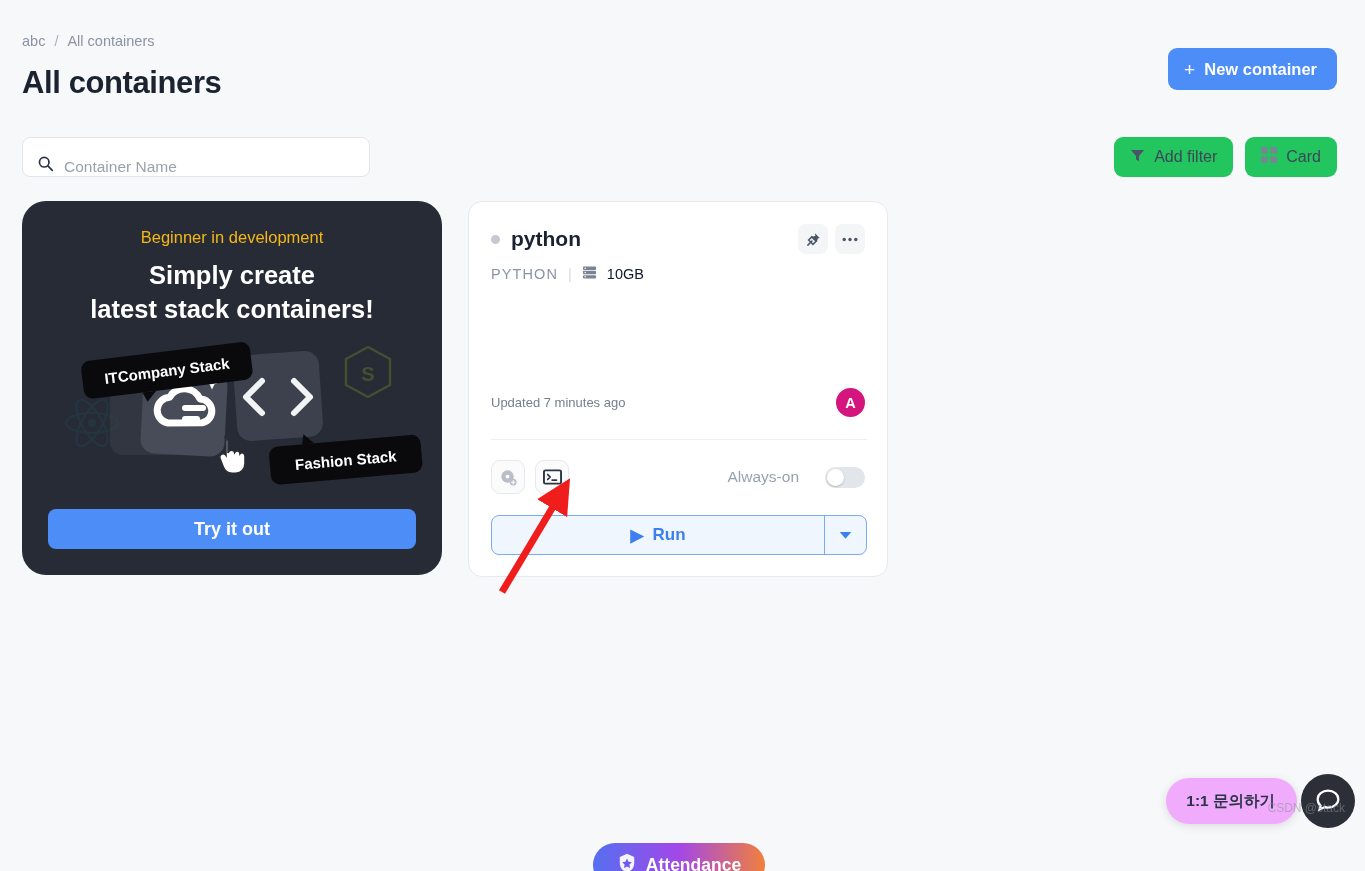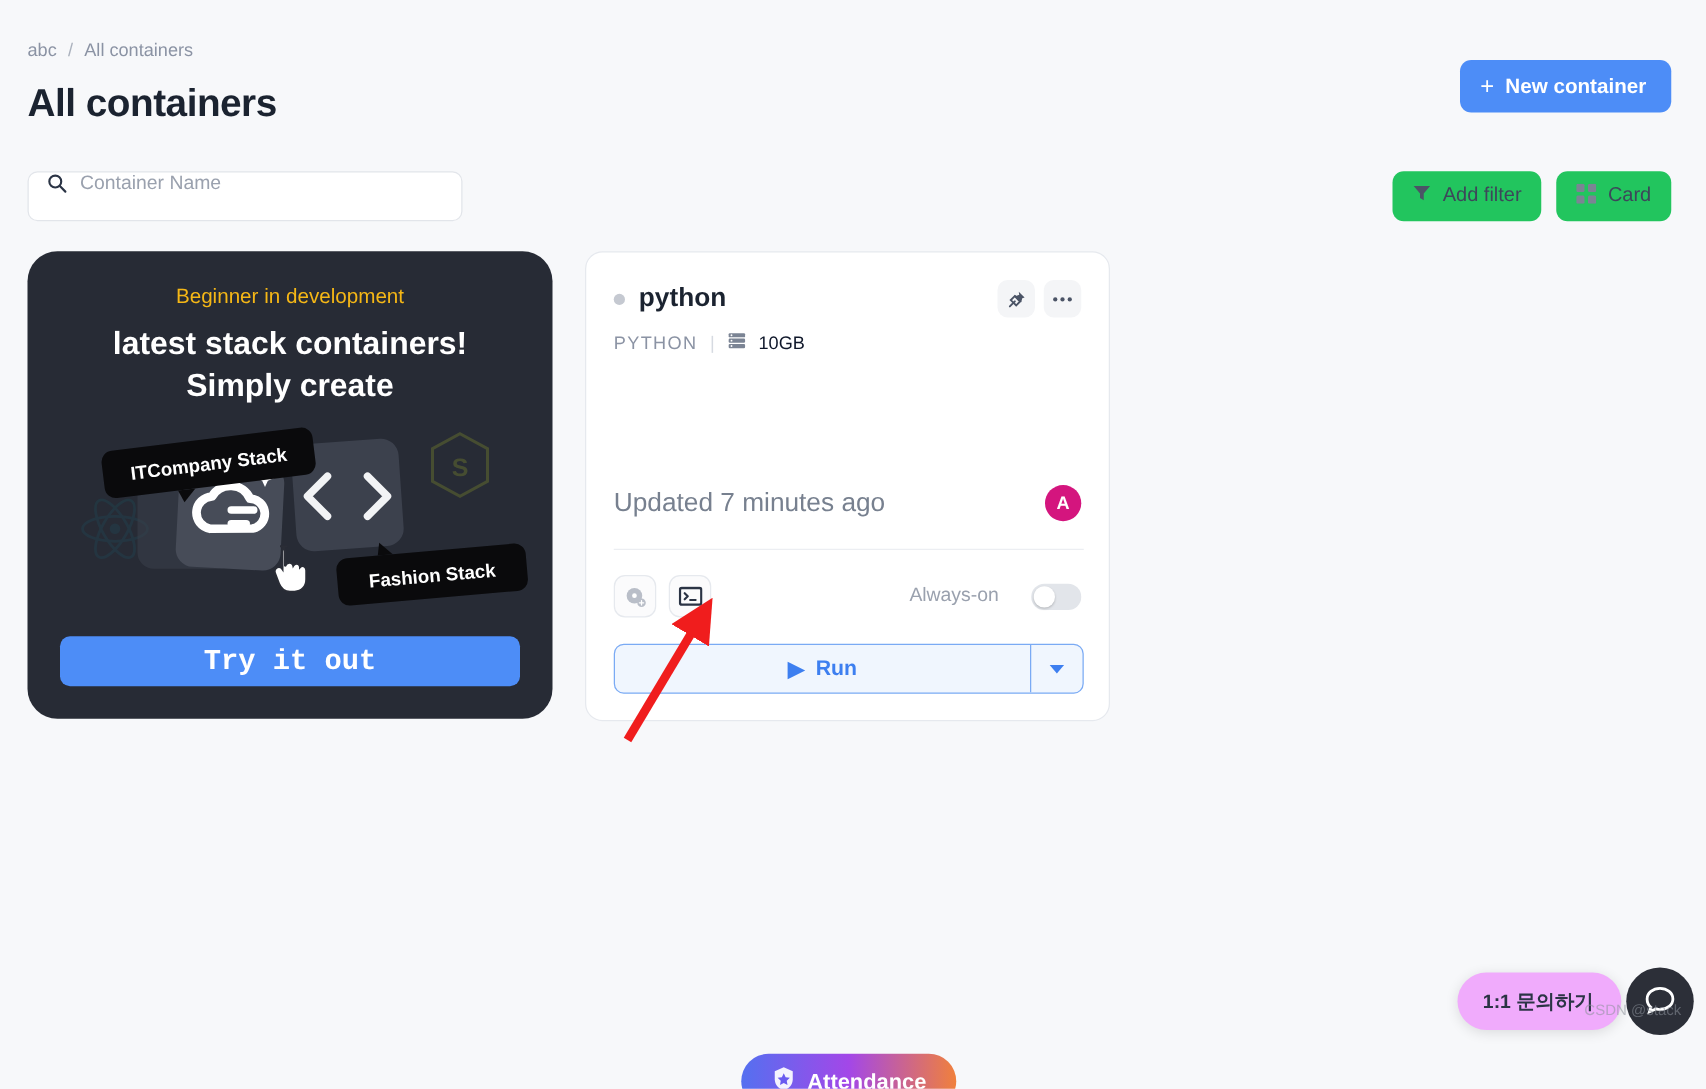--- a/index.html
+++ b/index.html
@@ -38,21 +38,21 @@
     font-family: "Liberation Sans", sans-serif;
     cursor: pointer;
   }
   .new-container-btn .plus { font-size: 19px; font-weight: normal; line-height: 1; }
 
   
   .search-box {
     position: absolute; left: 22px; top: 137px;
     width: 348px; height: 40px;
     background: #fff; border: 1px solid #e2e5ea; border-radius: 8px;
-    display: flex; align-items: flex-start; gap: 10px; padding: 0 14px;
+    display: flex; align-items: flex-end; gap: 10px; padding: 0 14px;
   }
   .search-input {
     border: none; outline: none; background: transparent;
     font-size: 15.5px; color: #2b3445; width: 100%;
     font-family: "Liberation Sans", sans-serif;
   }
   .search-input::placeholder { color: #9aa1ae; }
 
   
   .toolbar { position: absolute; right: 28px; top: 137px; display: flex; gap: 12px; }
@@ -79,22 +79,22 @@
   .promo-headline {
     margin-top: 11px; text-align: center;
     color: #fff; font-size: 25.5px; font-weight: bold; line-height: 1.35;
   }
   .promo-art { position: absolute; left: 0; top: 140px; width: 420px; height: 160px; }
   .promo-try-btn {
     position: absolute; left: 26px; bottom: 26px;
     width: 368px; height: 40px;
     background: #4d8df7; color: #fff;
     border: none; border-radius: 8px;
-    font-size: 23px; font-weight: bold;
-    font-family: Liberation Mono, monospace;
+    font-size: 18px; font-weight: bold;
+    font-family: Liberation Sans, sans-serif;
     cursor: pointer;
   }
 
   
   .container-card {
     position: absolute; left: 468px; top: 201px;
     width: 420px; height: 376px;
     background: #fff; border: 1px solid #e6e9ee; border-radius: 14px;
   }
   .cc-head { display: flex; align-items: center; padding: 22px 22px 0 22px; }
@@ -114,21 +114,21 @@
     display: flex; align-items: center; gap: 10px;
     padding: 11px 22px 0 22px; font-size: 14.5px; color: #8b93a4;
   }
   .cc-meta .tech { letter-spacing: 1.1px; font-weight: 500; }
   .cc-meta .divider { color: #d6dae1; }
   .cc-meta .size { color: #0f172a; }
   .cc-updated-row {
     position: absolute; left: 0; top: 186px; width: 100%;
     display: flex; align-items: center; padding: 0 22px;
   }
-  .cc-updated { font-size: 21px; color: #77808f; }
+  .cc-updated { font-size: 13px; color: #77808f; }
   .avatar {
     margin-left: auto; width: 29px; height: 29px; border-radius: 50%;
     background: #d4157e; color: #fff; font-size: 14.5px; font-weight: bold;
     display: flex; align-items: center; justify-content: center;
   }
   .cc-sep { position: absolute; left: 22px; top: 237px; width: 376px; height: 1px; background: #eceef2; }
   .cc-actions {
     position: absolute; left: 0; top: 258px; width: 100%;
     display: flex; align-items: center; padding: 0 22px; gap: 10px;
   }
@@ -244,22 +244,22 @@
           <rect x="9.4" y="9.4" width="6.6" height="6.6" rx="1.2"></rect>
         </svg>
       </span>
       <span>Card</span>
     </button>
   </div>
 
   <div class="promo-card">
     <div class="promo-kicker">Beginner in development</div>
     <div class="promo-headline">
+      <div>Simply create</div>
       <div>latest stack containers!</div>
-      <div>Simply create</div>
     </div>
 
     <div class="promo-art">
       <svg width="420" height="160" viewBox="0 0 420 160">
 
         <g opacity="0.35" stroke="#1f4a58" stroke-width="2.2" fill="none" transform="translate(70,82)">
           <ellipse rx="26" ry="10"></ellipse>
             <ellipse rx="26" ry="10" transform="rotate(60)"></ellipse>
           <ellipse rx="26" ry="10" transform="rotate(120)"></ellipse>
             <circle r="4.2" fill="#1f4a58" stroke="none"></circle>

